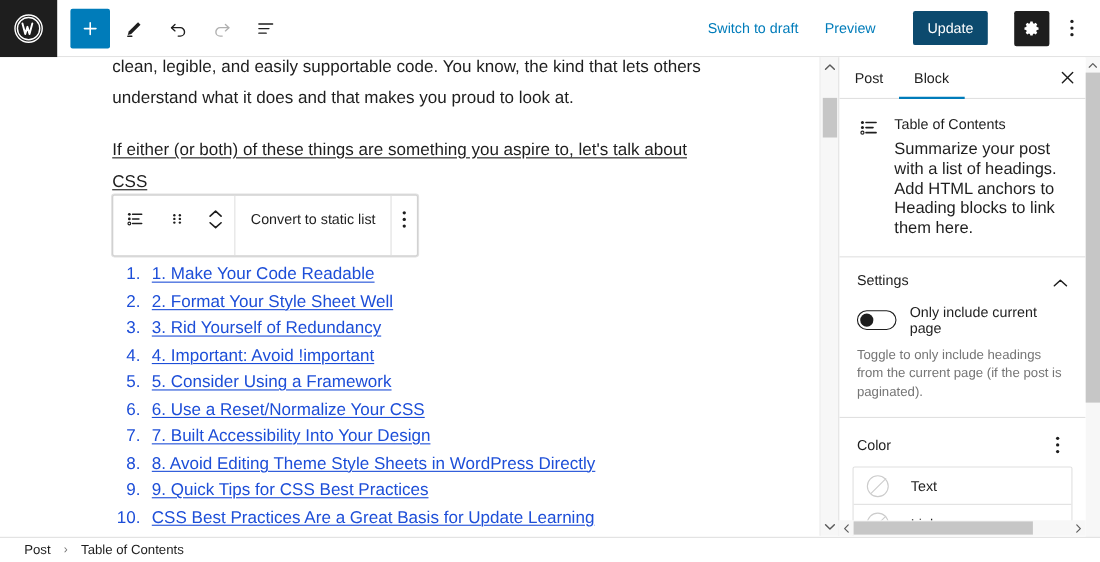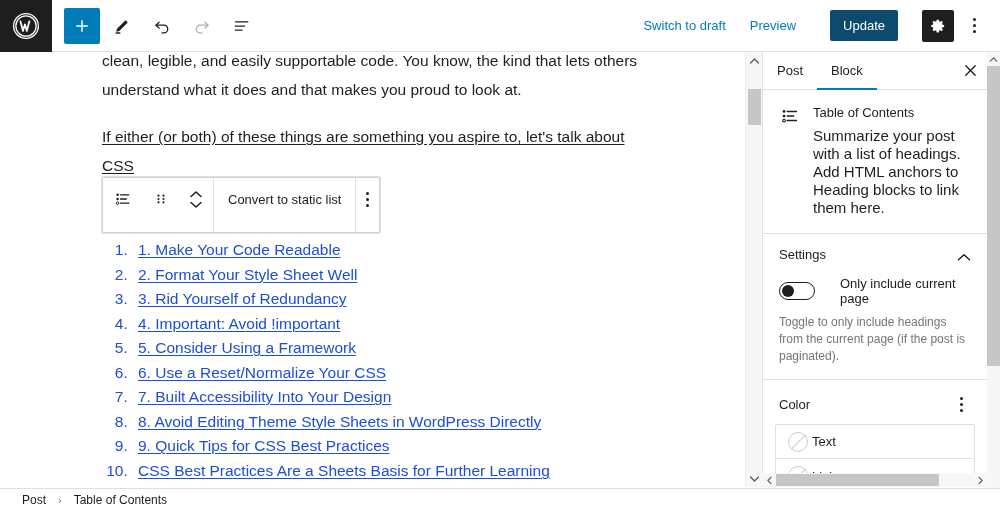--- a/index.html
+++ b/index.html
@@ -144,21 +144,21 @@
   .bc-desc {
     font-size: 15px; color: #1e1e1e; line-height: 18px;
     margin: 5px 0 0 0;
   }
   .panel-head {
     display: flex; align-items: flex-end; justify-content: space-between;
     padding: 13px 16px 10px 16px; cursor: pointer;
   }
   .panel-title { font-size: 13px; color: #1e1e1e; font-weight: 400; }
   .toggle-row {
-    display: flex; align-items: center; gap: 25px; padding: 4px 16px 0 16px;
+    display: flex; align-items: center; gap: 12px; padding: 4px 16px 0 16px;
   }
   .toggle {
     width: 36px; height: 18px; border-radius: 9px; border: 1px solid #1e1e1e;
     background: #fff; position: relative; cursor: pointer; flex: 0 0 36px;
   }
   .toggle .knob {
     position: absolute; left: 2px; top: 2px; width: 12px; height: 12px;
     border-radius: 50%; background: #1e1e1e;
   }
   .toggle-label { font-size: 13px; color: #1e1e1e; }
@@ -166,21 +166,21 @@
     font-size: 12px; color: #757575; line-height: 17px;
     padding: 8px 16px 14px 16px; margin: 0;
   }
   .divider { height: 1px; background: #e0e0e0; }
   .color-head {
     display: flex; align-items: center; justify-content: space-between;
     padding: 14px 16px 10px 16px;
   }
   .color-list { margin: 0 12px; border: 1px solid #e0e0e0; border-radius: 2px; }
   .color-row {
-    display: flex; align-items: center; gap: 4px; height: 34px;
+    display: flex; align-items: center; gap: 20px; height: 34px;
     padding: 0 12px; border-bottom: 1px solid #e0e0e0; cursor: pointer;
   }
   .color-row:last-child { border-bottom: none; }
   .swatch {
     width: 20px; height: 20px; border-radius: 50%; border: 1px solid #ccc;
     position: relative; flex: 0 0 20px; background: #fff;
   }
   .swatch:after {
     content: ""; position: absolute; left: 50%; top: -1px; width: 1px;
     height: 20px; background: #ccc; transform: rotate(45deg);
@@ -298,21 +298,21 @@
       <ol class="toc-list">
         <li><span>1. Make Your Code Readable</span></li>
         <li><span>2. Format Your Style Sheet Well</span></li>
         <li><span>3. Rid Yourself of Redundancy</span></li>
         <li><span>4. Important: Avoid !important</span></li>
         <li><span>5. Consider Using a Framework</span></li>
         <li><span>6. Use a Reset/Normalize Your CSS</span></li>
         <li><span>7. Built Accessibility Into Your Design</span></li>
         <li><span>8. Avoid Editing Theme Style Sheets in WordPress Directly</span></li>
         <li><span>9. Quick Tips for CSS Best Practices</span></li>
-        <li><span>CSS Best Practices Are a Sheets Basis for Further Learning</span></li>
+        <li><span>CSS Best Practices Are a Great Basis for Update Learning</span></li>
       </ol>
 
     </div>
 
     <div class="block-toolbar">
       <button class="bt-item">
         <svg width="20" height="20" viewBox="0 0 24 24">
           <circle cx="5.5" cy="7" r="1.5" fill="#1e1e1e"></circle>
           <path d="M9 7 H19" stroke="#1e1e1e" stroke-width="1.6" stroke-linecap="round"></path>
           <circle cx="5.5" cy="12" r="1.5" fill="#1e1e1e"></circle>

